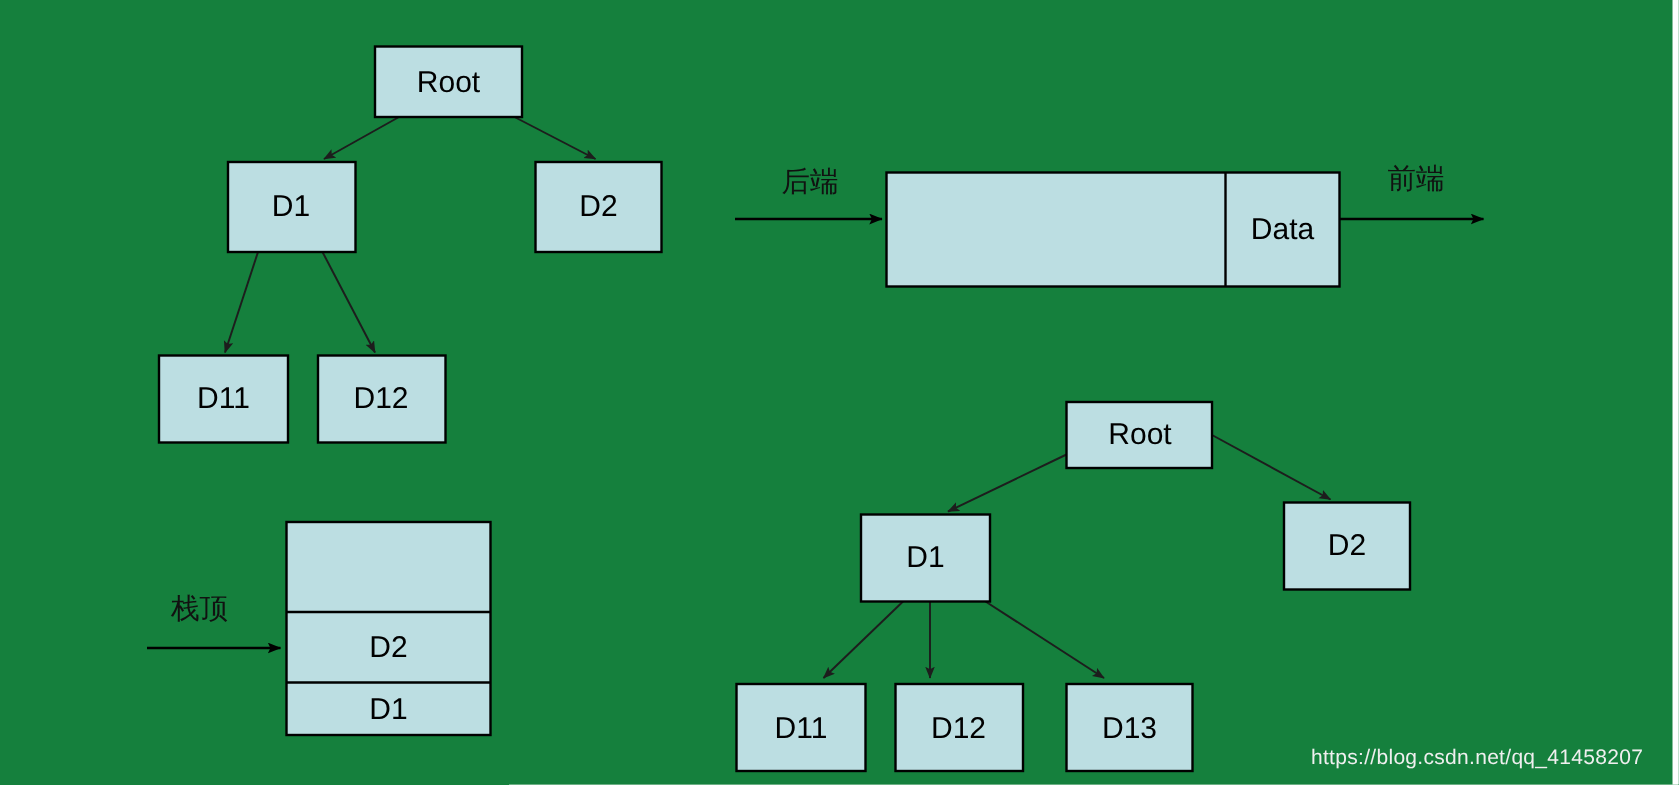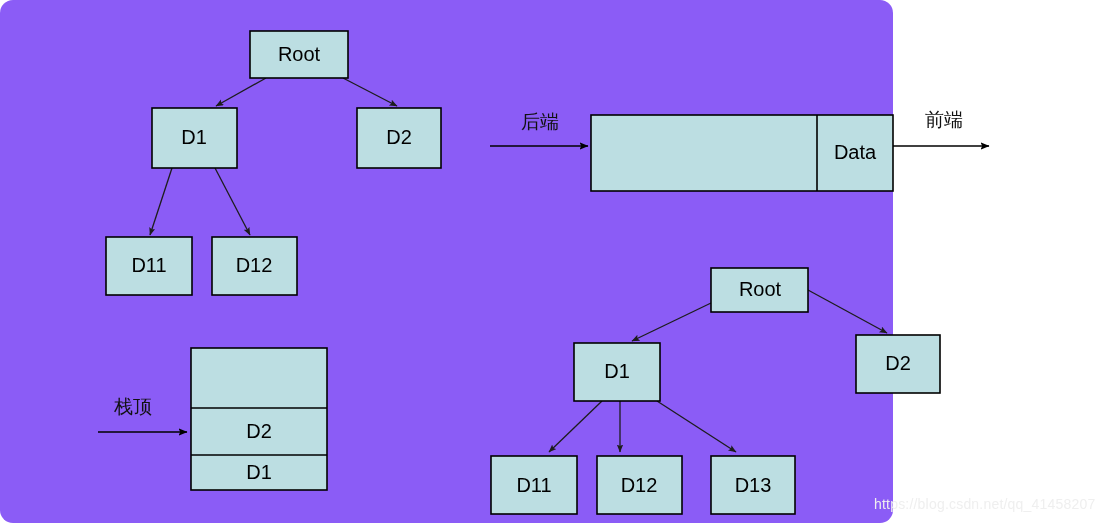--- a/index.html
+++ b/index.html
@@ -8,24 +8,23 @@
     background: #ffffff;
   }
   body {
     width: 1119px;
     height: 523px;
     overflow: hidden;
     font-family: "Liberation Sans", "DejaVu Sans", sans-serif;
   }
   #canvas {
     position: relative;
-    width: 893px;
+    width: 1115px;
     height: 523px;
-    background: #8b5cf6;
-    border-radius: 13px;
+    background: #15803d;
   }
   svg.diagram {
     position: absolute;
     top: 0; left: 0;
     width: 1119px;
     height: 523px;
   }
   .node-rect {
     fill: #bcdee2;
     stroke: #000000;

